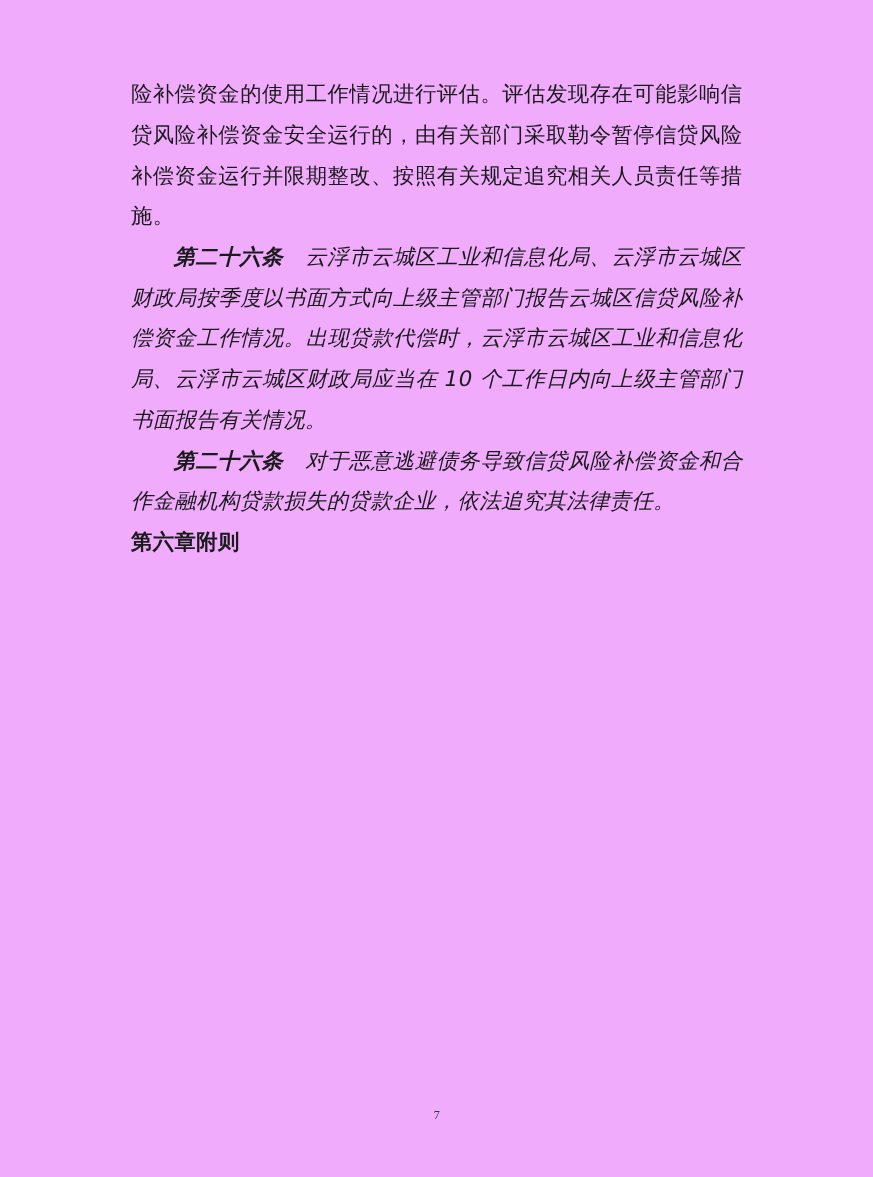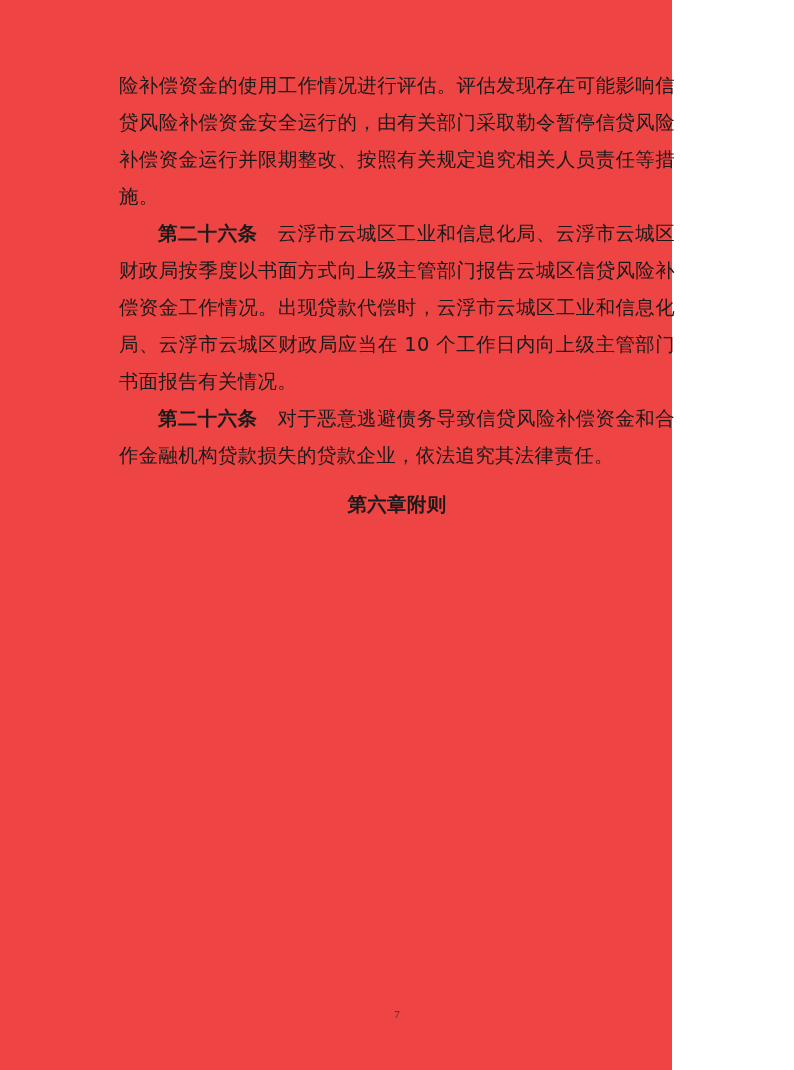--- a/index.html
+++ b/index.html
@@ -11,51 +11,52 @@
       width: 794px;
       height: 1070px;
       position: relative;
       overflow: hidden;
       font-family: "DejaVu Sans", "Liberation Sans", sans-serif;
       color: #1a1a1a;
     }
     .page {
       position: absolute;
       left: 0; top: 0;
-      width: 672px;
+      width: 794px;
       height: 1070px;
-      background: #ef4444;
+      background: #f0abfc;
     }
     .content {
       position: absolute;
       left: 119px;
       top: 67px;
       width: 556px;
       font-size: 19.4px;
       line-height: 37px;
       letter-spacing: 0.4px;
     }
     .para {
       margin: 0;
       text-align: justify;
       text-align-last: left;
     }
     .para.indent {
       text-indent: 39px;
+      font-style: italic;
     }
     .article-label {
       font-weight: bold;
     }
     .gap {
       display: inline-block;
       width: 20px;
     }
     .chapter-heading {
-      margin: 12px;
-      text-align: center;
+      margin: 0;
+      text-align: left;
       font-weight: bold;
       font-size: 19.4px;
       line-height: 37px;
     }
     .page-number {
       position: absolute;
       top: 1008px;
       left: 0;
       width: 794px;
       text-align: center;

